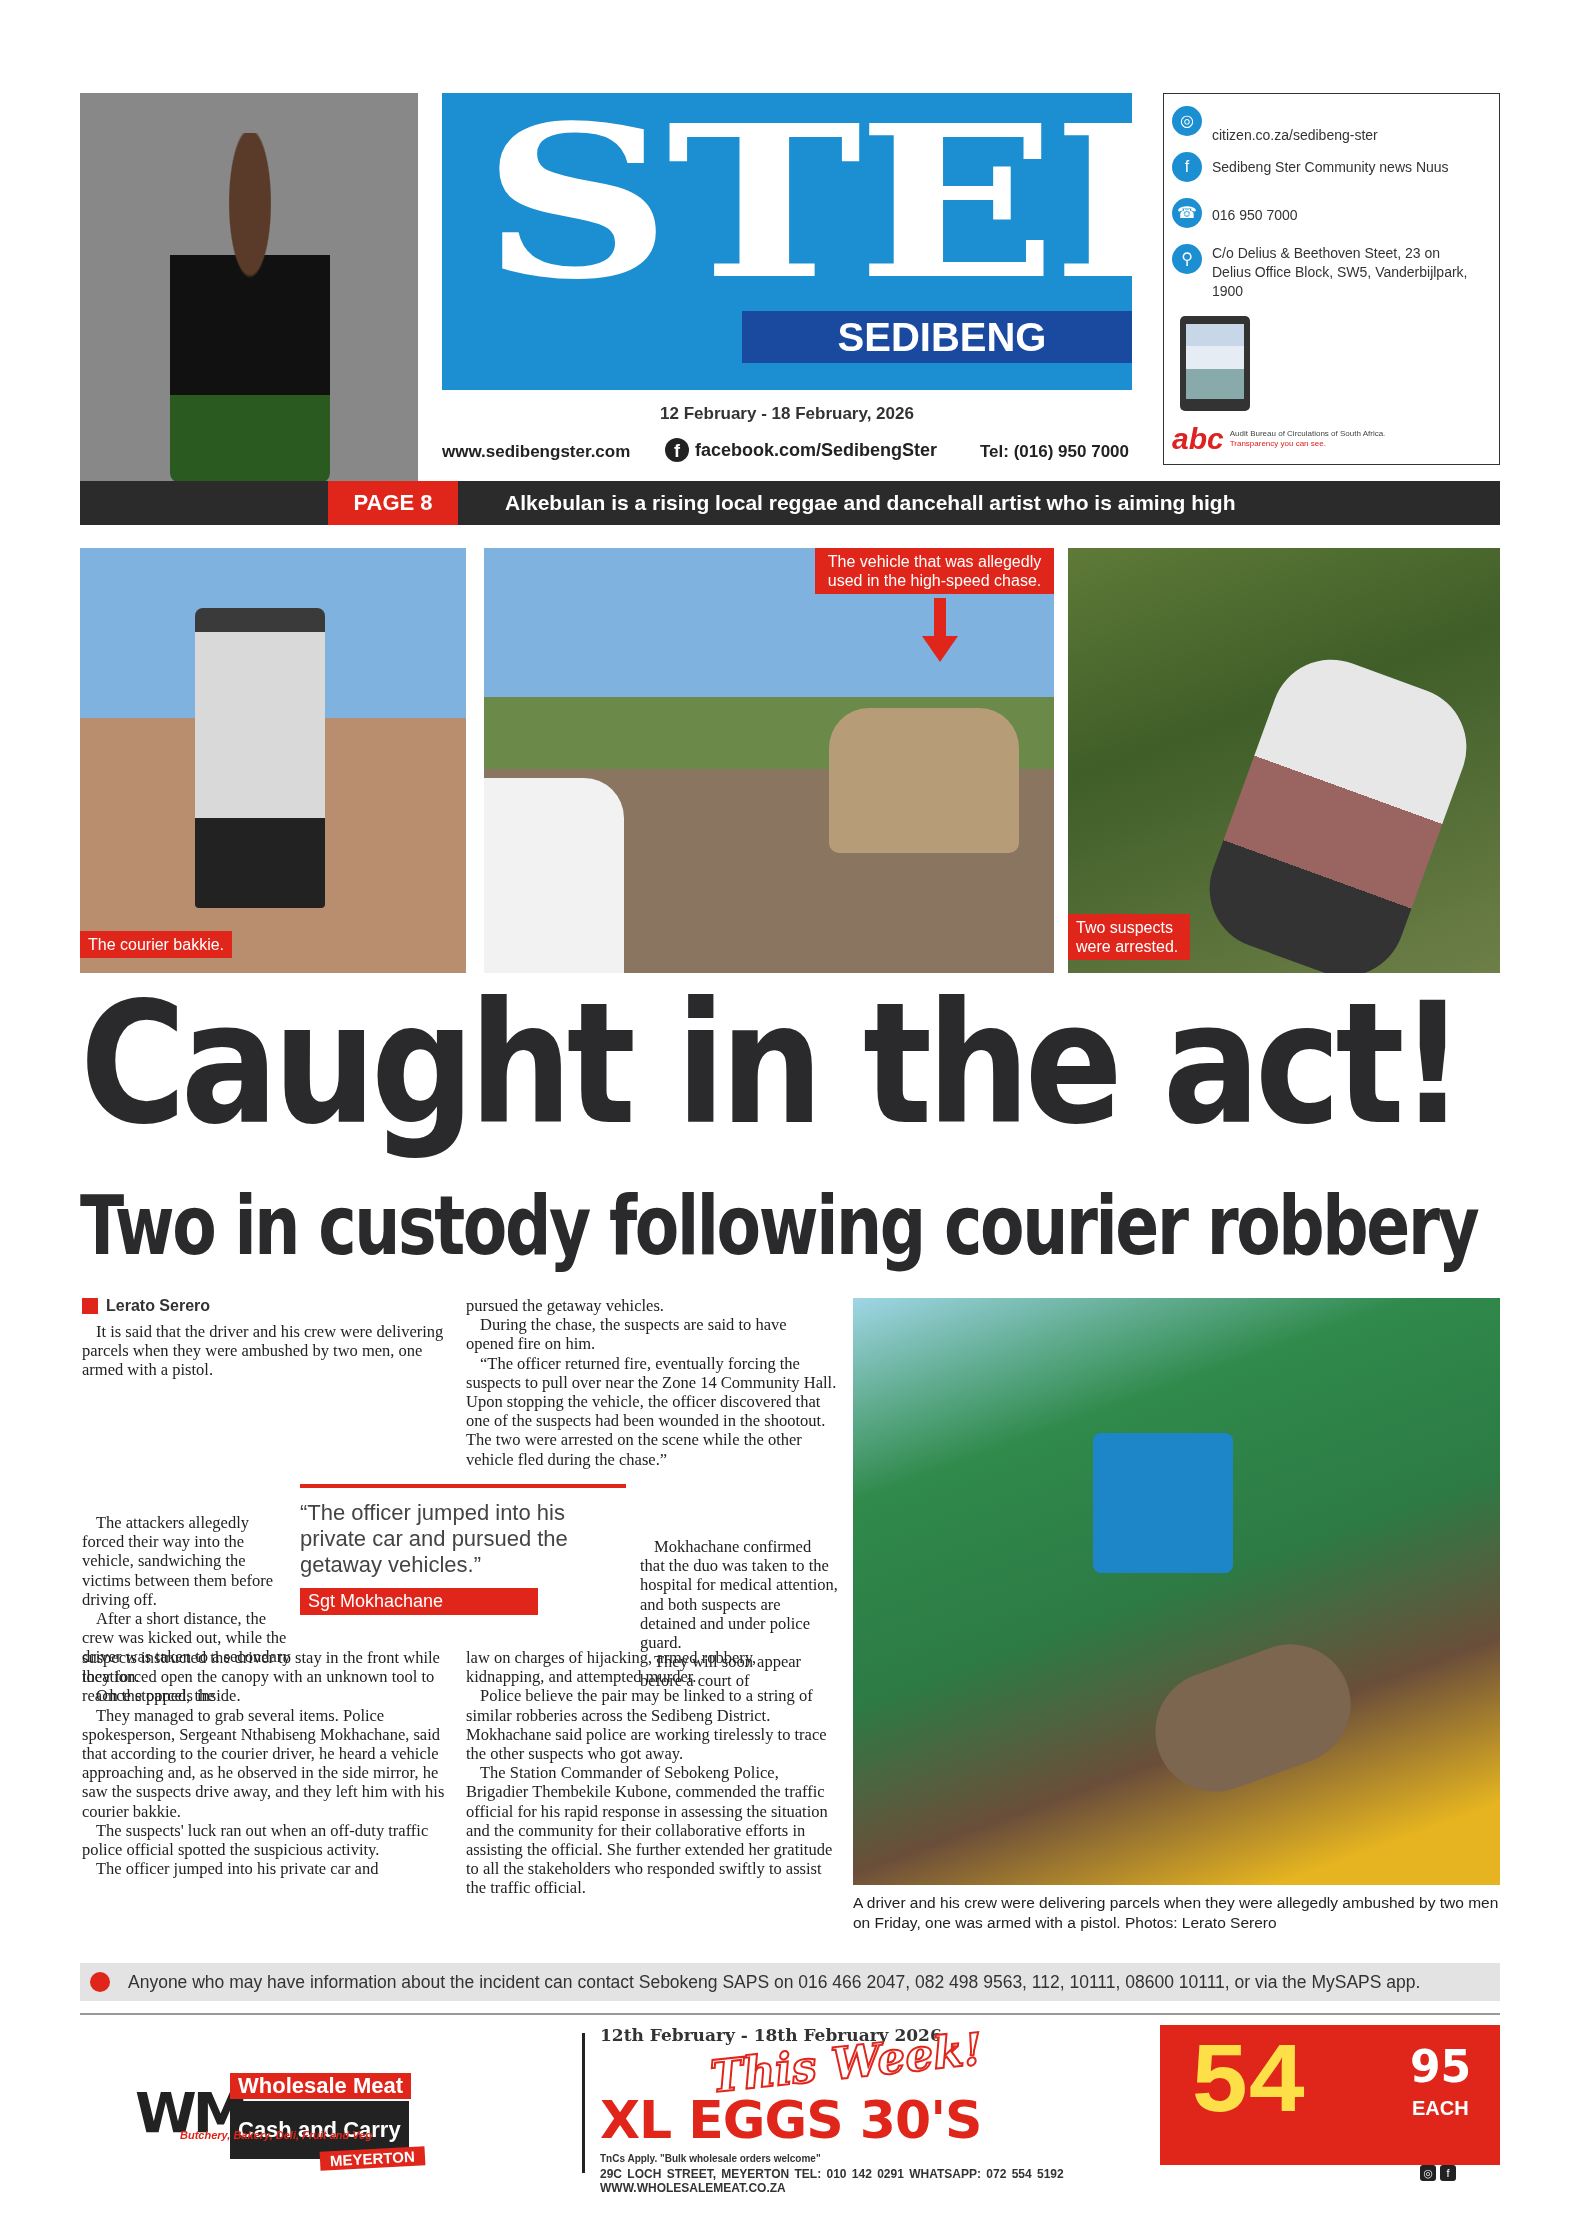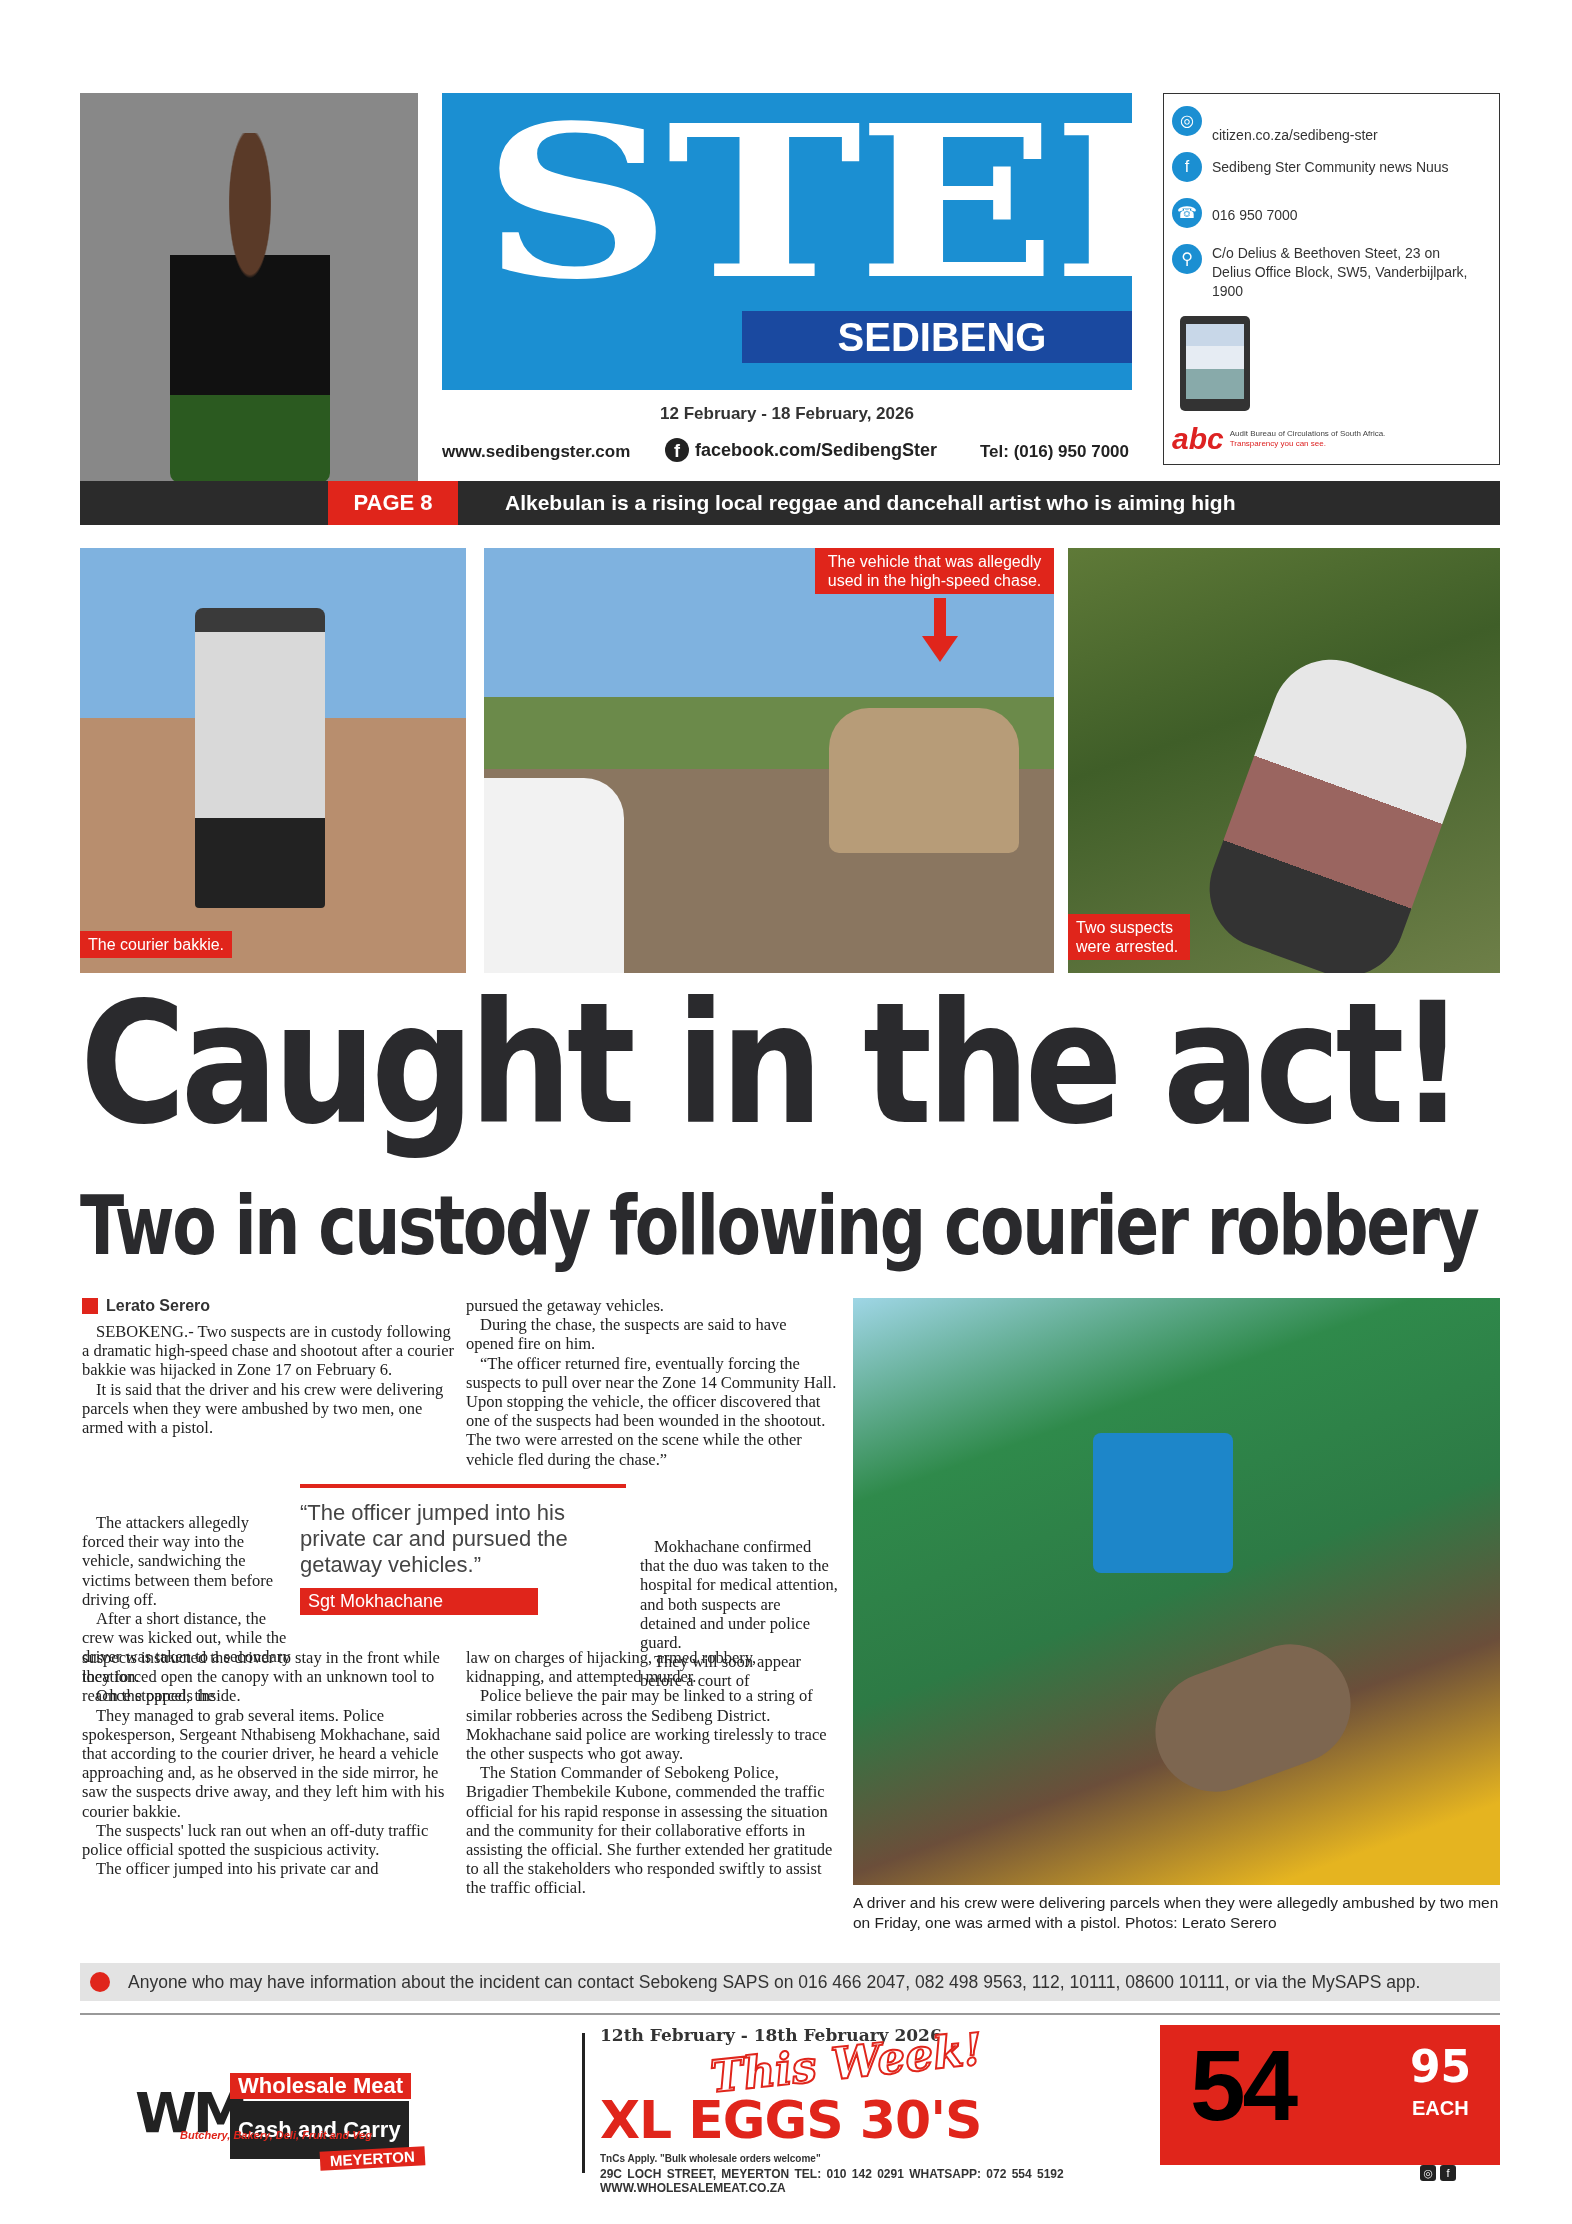--- a/index.html
+++ b/index.html
@@ -87,21 +87,21 @@
   .wm-line3 { position:absolute; left: 100px; top: 104px; color:#e0251b; font-weight: bold; font-style: italic; font-size: 11px; }
   .wm-line4 { position:absolute; left: 240px; top: 124px; background:#e0251b; color:#fff; font-weight: bold; font-size: 15px; padding: 1px 10px; transform: rotate(-3deg); }
   .ad-divider { position:absolute; left: 502px; top: 18px; width: 3px; height: 140px; background:#222; }
   .ad-mid { position:absolute; left: 520px; top: 10px; width: 640px; height: 155px; }
   .ad-date { position:absolute; left: 0; top: 0; font-family: "DejaVu Serif", serif; font-weight: bold; font-size: 17px; color:#333; }
   .ad-week { position:absolute; left: 110px; top: 12px; font-family: "DejaVu Serif", serif; font-style: italic; font-weight: bold; font-size: 44px; color:#fff; -webkit-text-stroke: 2px #e0251b; transform: rotate(-6deg); }
   .ad-eggs { position:absolute; left: 0; top: 65px; font-family: "DejaVu Sans", sans-serif; font-weight: 900; font-size: 52px; color:#e0251b; letter-spacing: -1px; }
   .ad-tnc { position:absolute; left: 0; top: 128px; font-size: 10px; font-weight: bold; color:#333; }
   .ad-addr { position:absolute; left: 0; top: 142px; font-size: 12px; font-weight: bold; color:#333; word-spacing: 2px; }
   .ad-price { position:absolute; left: 1080px; top: 10px; width: 340px; height: 140px; background:#e0251b; }
-  .ad-price .big { position:absolute; left: 30px; top: 10px; font-family: Liberation Sans, sans-serif; font-weight: 900; font-size: 100px; color:#000000; letter-spacing: -3px; line-height: 1; }
+  .ad-price .big { position:absolute; left: 30px; top: 10px; font-family: Liberation Mono, monospace; font-weight: 900; font-size: 100px; color:#fde047; letter-spacing: -3px; line-height: 1; }
   .ad-price .cents { position:absolute; left: 250px; top: 16px; font-family: "DejaVu Sans", sans-serif; font-weight: 900; font-size: 44px; color:#fff; }
   .ad-price .each { position:absolute; left: 252px; top: 72px; font-weight: 900; font-size: 20px; color:#fff; }
   .ad-social { position:absolute; left: 1340px; top: 150px; display:flex; gap: 4px; }
   .ad-social span { width: 16px; height: 16px; background:#222; color:#fff; font-size: 11px; line-height: 16px; text-align:center; border-radius: 3px; }
 </style>
 </head>
 <body>
 
 <div class="abs cover-photo photo">
     <div class="figure"></div>
@@ -172,21 +172,20 @@
 
 <h1 class="abs headline">Caught in the act!</h1>
 <h2 class="abs subhead">Two in custody following courier robbery</h2>
 
 <div class="abs byline">
   <span class="sq"></span>
   <span>Lerato Serero</span>
 </div>
 
 <div class="abs body-text col1">
-  <p>SEBOKENG.- Two suspects are in custody following a dramatic high-speed chase and shootout after a courier bakkie was hijacked in Zone 17 on February 6.</p>
   <p>It is said that the driver and his crew were delivering parcels when they were ambushed by two men, one armed with a pistol.</p>
 </div>
 <div class="abs body-text col1-narrow">
   <p>The attackers allegedly forced their way into the vehicle, sandwiching the victims between them before driving off.</p>
   <p>After a short distance, the crew was kicked out, while the driver was taken to a secondary location.</p>
   <p>Once stopped, the</p>
 </div>
 <div class="abs body-text col1-rest">
   <p style="text-indent:0">suspects instructed the driver to stay in the front while they forced open the canopy with an unknown tool to reach the parcels inside.</p>
   <p>They managed to grab several items. Police spokesperson, Sergeant Nthabiseng Mokhachane, said that according to the courier driver, he heard a vehicle approaching and, as he observed in the side mirror, he saw the suspects drive away, and they left him with his courier bakkie.</p>

